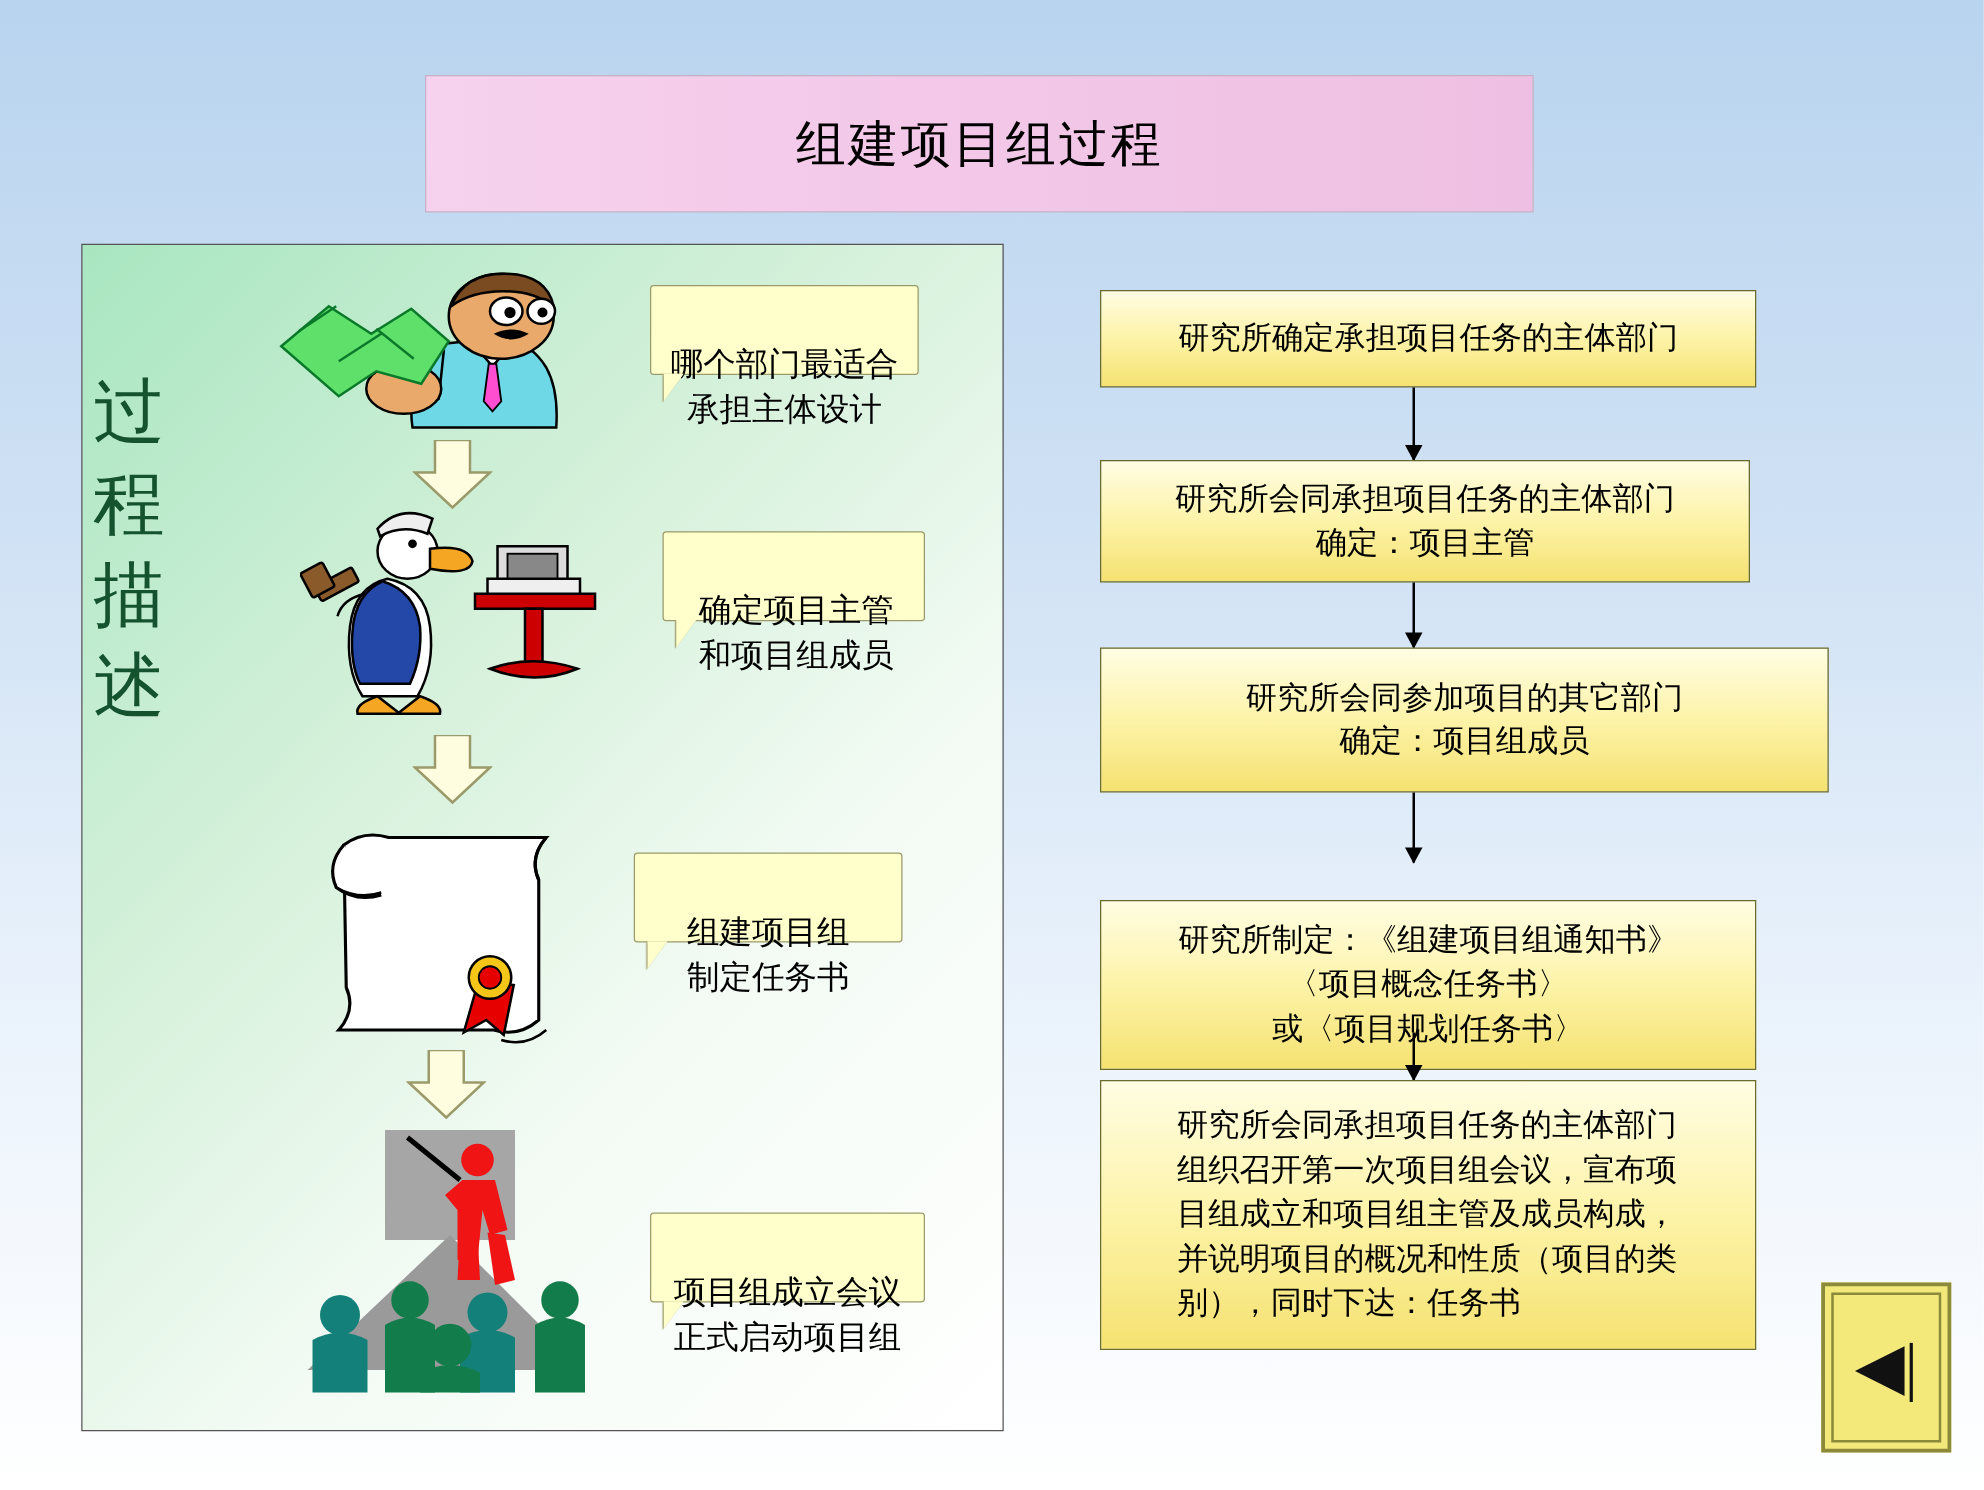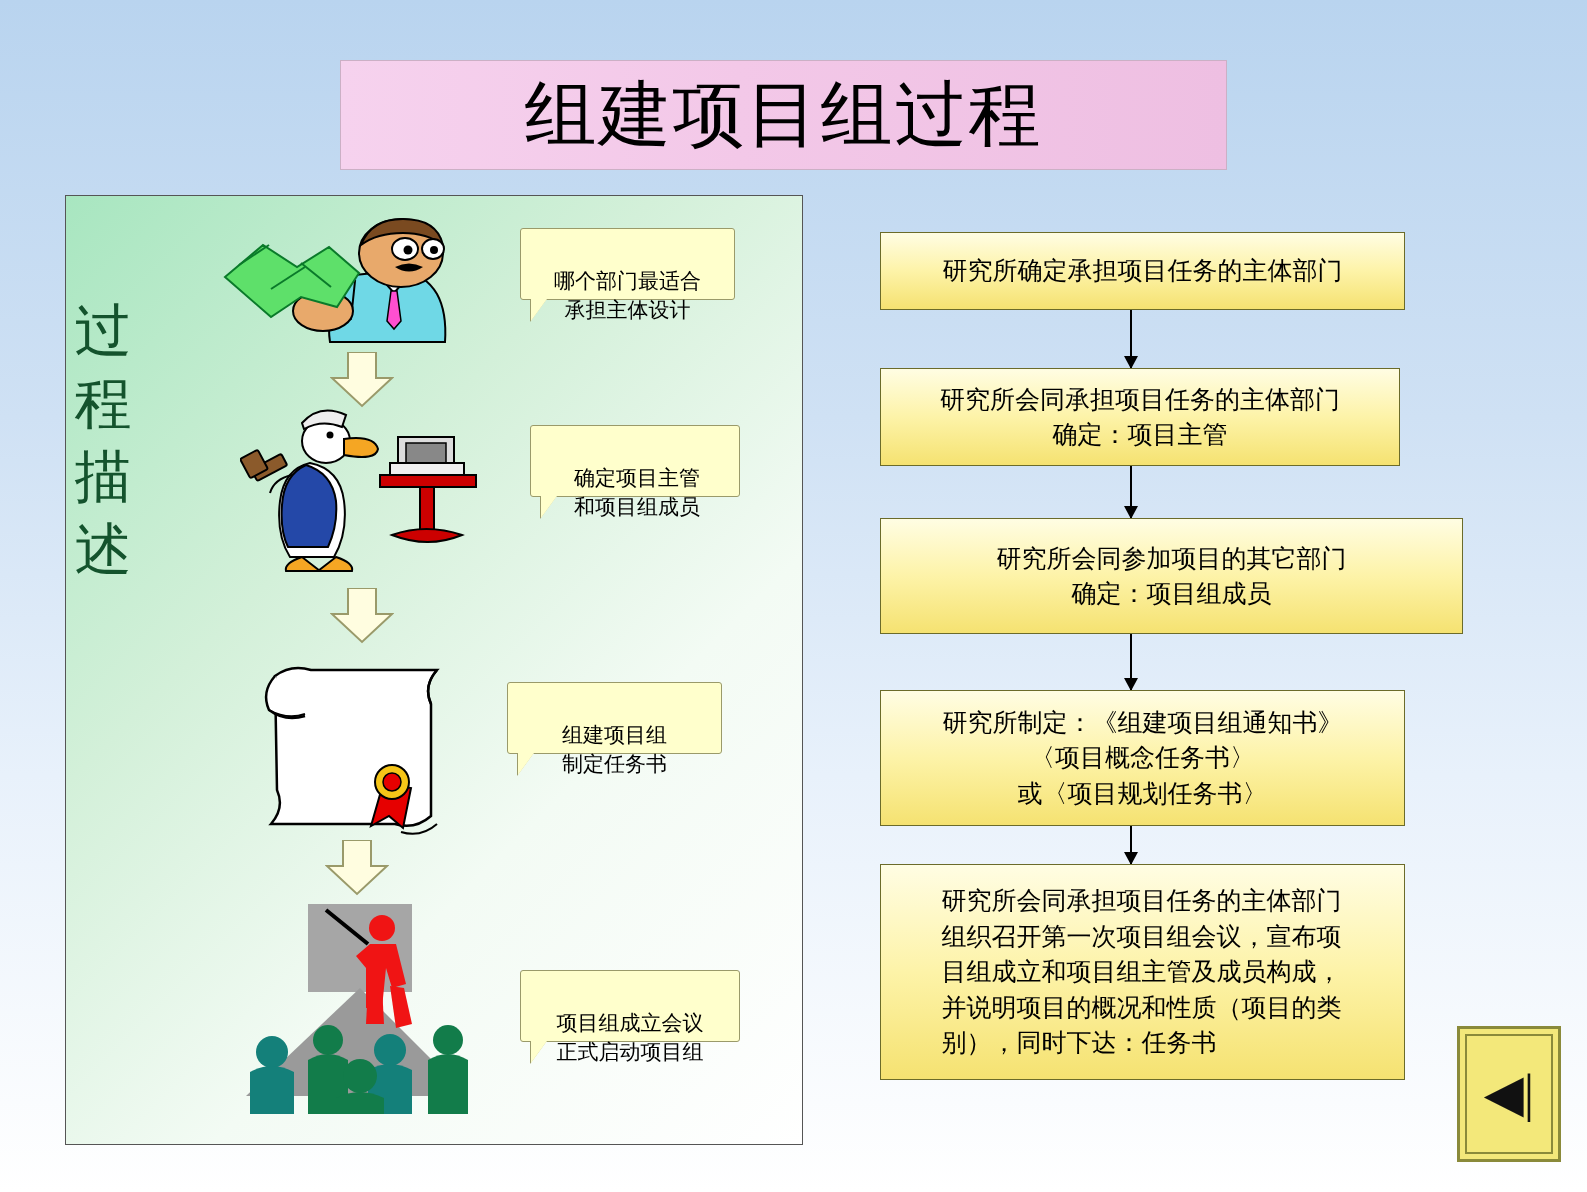--- a/index.html
+++ b/index.html
@@ -22,21 +22,21 @@
     top: 60px;
     width: 885px;
     height: 108px;
     background: linear-gradient(to right, #f6d2ee 0%, #f3c8e8 45%, #eebfe2 100%);
     border: 1px solid #cbb0c5;
     display: flex;
     align-items: center;
     justify-content: center;
   }
   #title-text {
-    font-size: 72px;
+    font-size: 40px;
     color: #000;
     letter-spacing: 2px;
     white-space: nowrap;
   }
 
   
   #left-panel {
     position: absolute;
     left: 65px;
     top: 195px;
@@ -67,21 +67,21 @@
     width: 64px;
     height: 56px;
   }
 
   
   .callout {
     position: absolute;
     background: #ffffcc;
     border: 1px solid #9a9a6a;
     border-radius: 3px;
-    font-size: 21px;
+    font-size: 26px;
     line-height: 1.38;
     text-align: center;
     color: #000;
     padding: 9px 12px 10px 12px;
     box-sizing: border-box;
   }
   .callout .tail {
     position: absolute;
     left: 10px;
     bottom: -22px;
@@ -315,21 +315,21 @@
 确定：项目主管</span>
 </div>
 <div class="flow-arrow" style="top:466px; height:52px;"></div>
 
 <div class="flow-box" style="top:518px; width:583px; height:116px;">
   <span>研究所会同参加项目的其它部门
 确定：项目组成员</span>
 </div>
 <div class="flow-arrow" style="top:634px; height:56px;"></div>
 
-<div class="flow-box" style="top:690px; width:525px; height:136px;">
+<div class="flow-box" style="top:720px; width:525px; height:136px;">
   <span>研究所制定：《组建项目组通知书》
 〈项目概念任务书〉
 或〈项目规划任务书〉</span>
 </div>
 <div class="flow-arrow" style="top:826px; height:38px;"></div>
 
 <div class="flow-box left-align" style="top:864px; width:525px; height:216px; padding-left:22px;">
   <span>研究所会同承担项目任务的主体部门
 组织召开第一次项目组会议，宣布项
 目组成立和项目组主管及成员构成，

